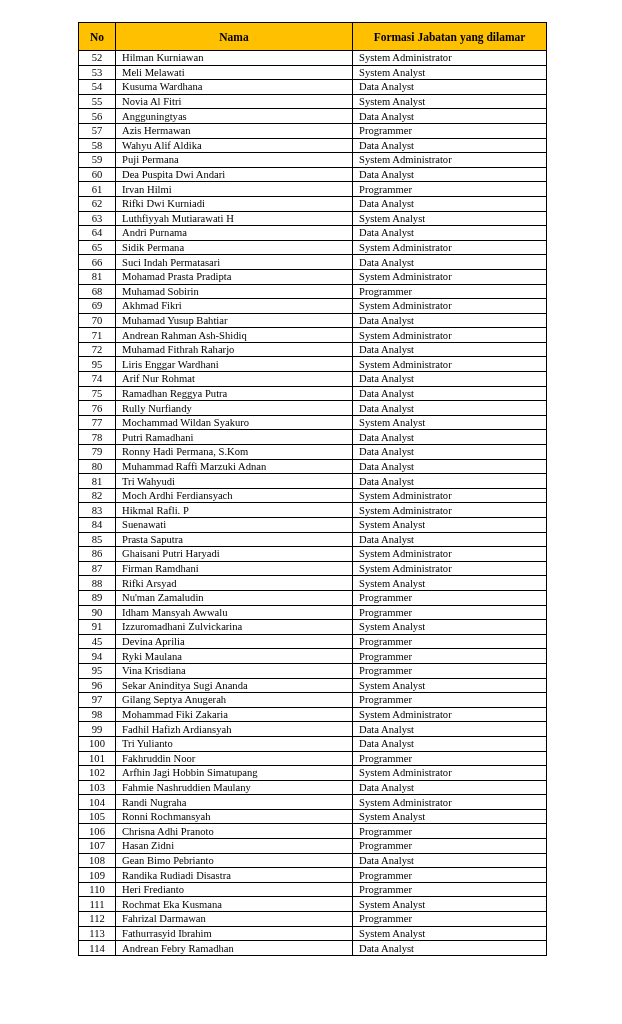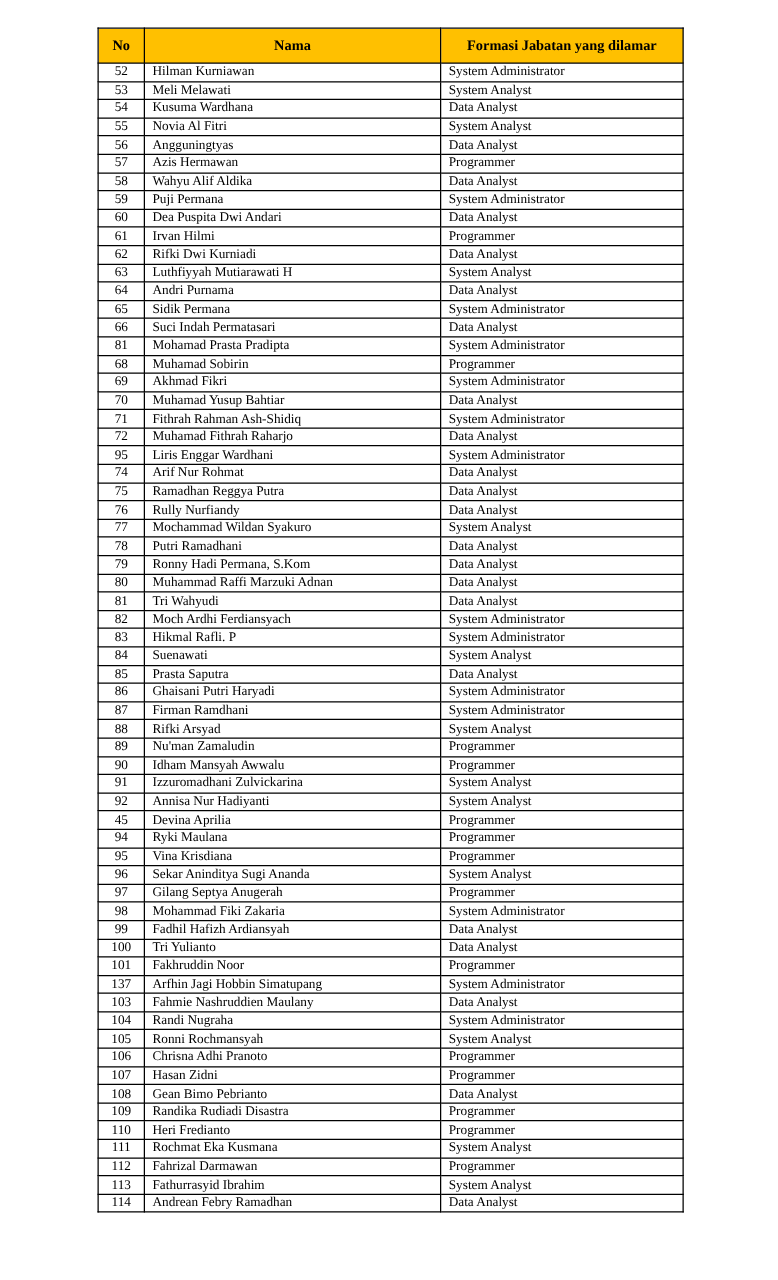--- a/index.html
+++ b/index.html
@@ -164,21 +164,21 @@
           <td>Akhmad Fikri</td>
           <td>System Administrator</td>
         </tr>
         <tr>
           <td class="no">70</td>
           <td>Muhamad Yusup Bahtiar</td>
           <td>Data Analyst</td>
         </tr>
         <tr>
           <td class="no">71</td>
-          <td>Fithrah Rahman Ash-Shidiq</td>
+          <td>Andrean Rahman Ash-Shidiq</td>
           <td>System Administrator</td>
         </tr>
         <tr>
           <td class="no">72</td>
           <td>Muhamad Fithrah Raharjo</td>
           <td>Data Analyst</td>
         </tr>
         <tr>
           <td class="no">95</td>
           <td>Liris Enggar Wardhani</td>
@@ -268,25 +268,20 @@
           <td class="no">90</td>
           <td>Idham Mansyah Awwalu</td>
           <td>Programmer</td>
         </tr>
         <tr>
           <td class="no">91</td>
           <td>Izzuromadhani Zulvickarina</td>
           <td>System Analyst</td>
         </tr>
         <tr>
-          <td class="no">92</td>
-          <td>Annisa Nur Hadiyanti</td>
-          <td>System Analyst</td>
-        </tr>
-        <tr>
           <td class="no">45</td>
           <td>Devina Aprilia</td>
           <td>Programmer</td>
         </tr>
         <tr>
           <td class="no">94</td>
           <td>Ryki Maulana</td>
           <td>Programmer</td>
         </tr>
         <tr>
@@ -318,21 +313,21 @@
           <td class="no">100</td>
           <td>Tri Yulianto</td>
           <td>Data Analyst</td>
         </tr>
         <tr>
           <td class="no">101</td>
           <td>Fakhruddin Noor</td>
           <td>Programmer</td>
         </tr>
         <tr>
-          <td class="no">137</td>
+          <td class="no">102</td>
           <td>Arfhin Jagi Hobbin Simatupang</td>
           <td>System Administrator</td>
         </tr>
         <tr>
           <td class="no">103</td>
           <td>Fahmie Nashruddien Maulany</td>
           <td>Data Analyst</td>
         </tr>
         <tr>
           <td class="no">104</td>

